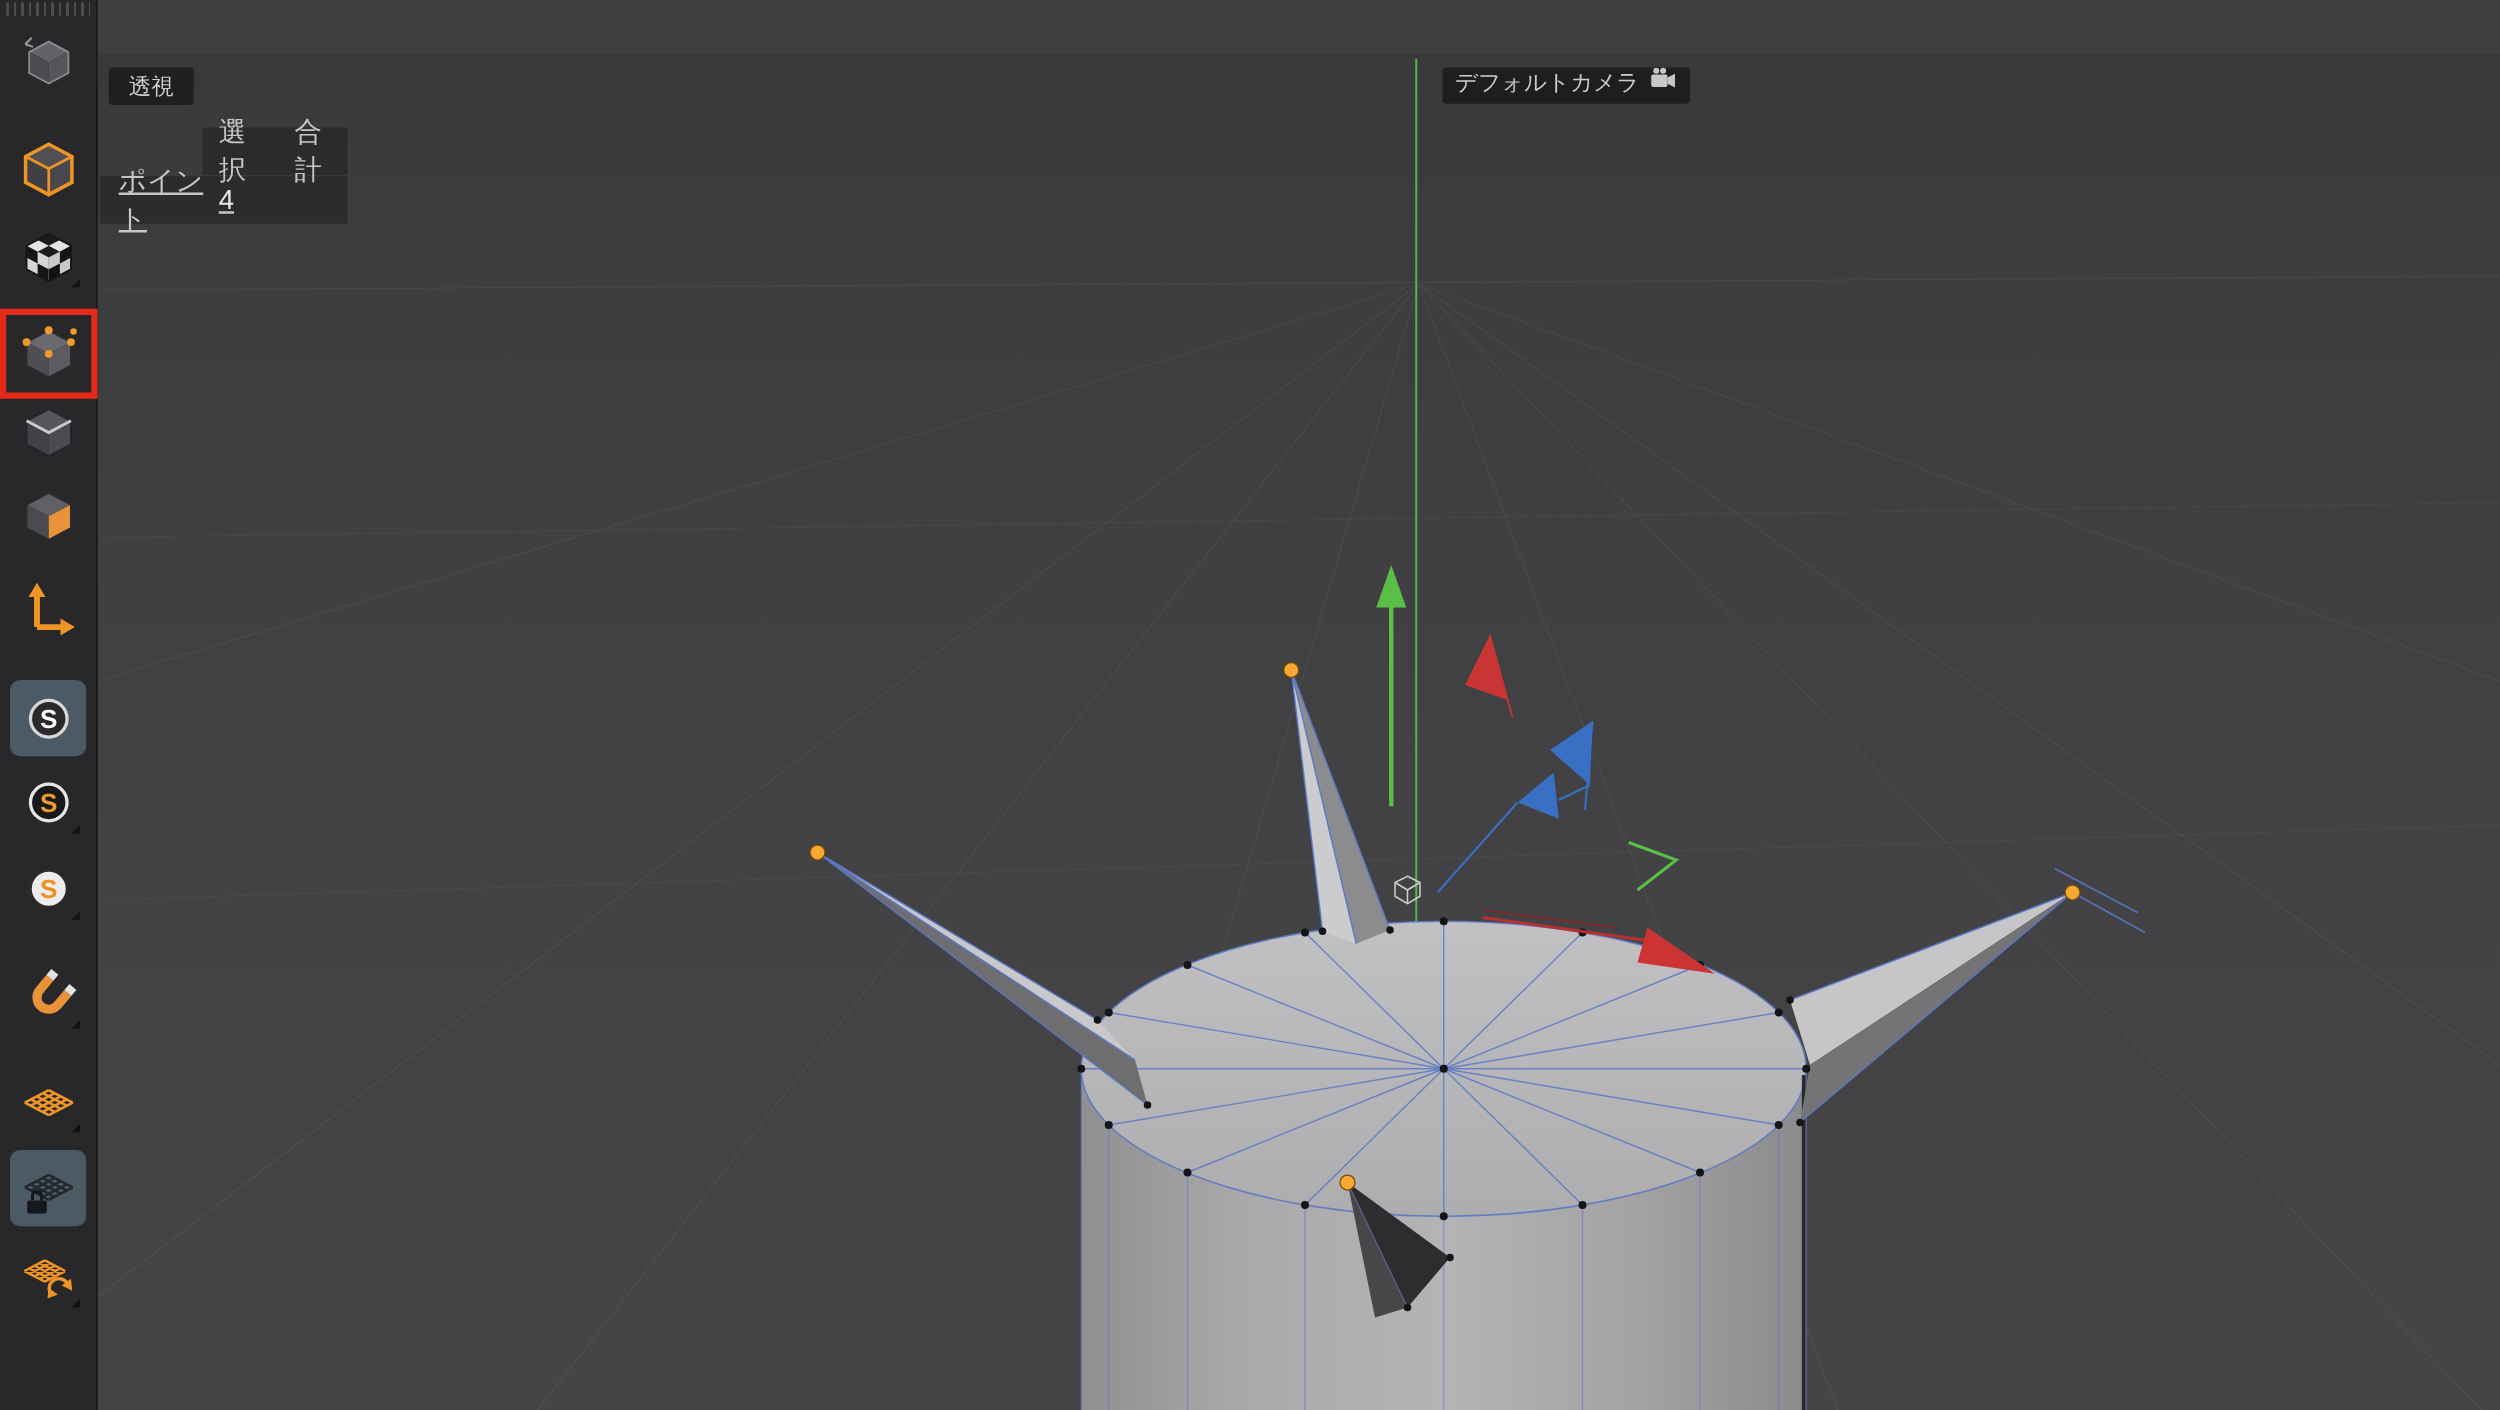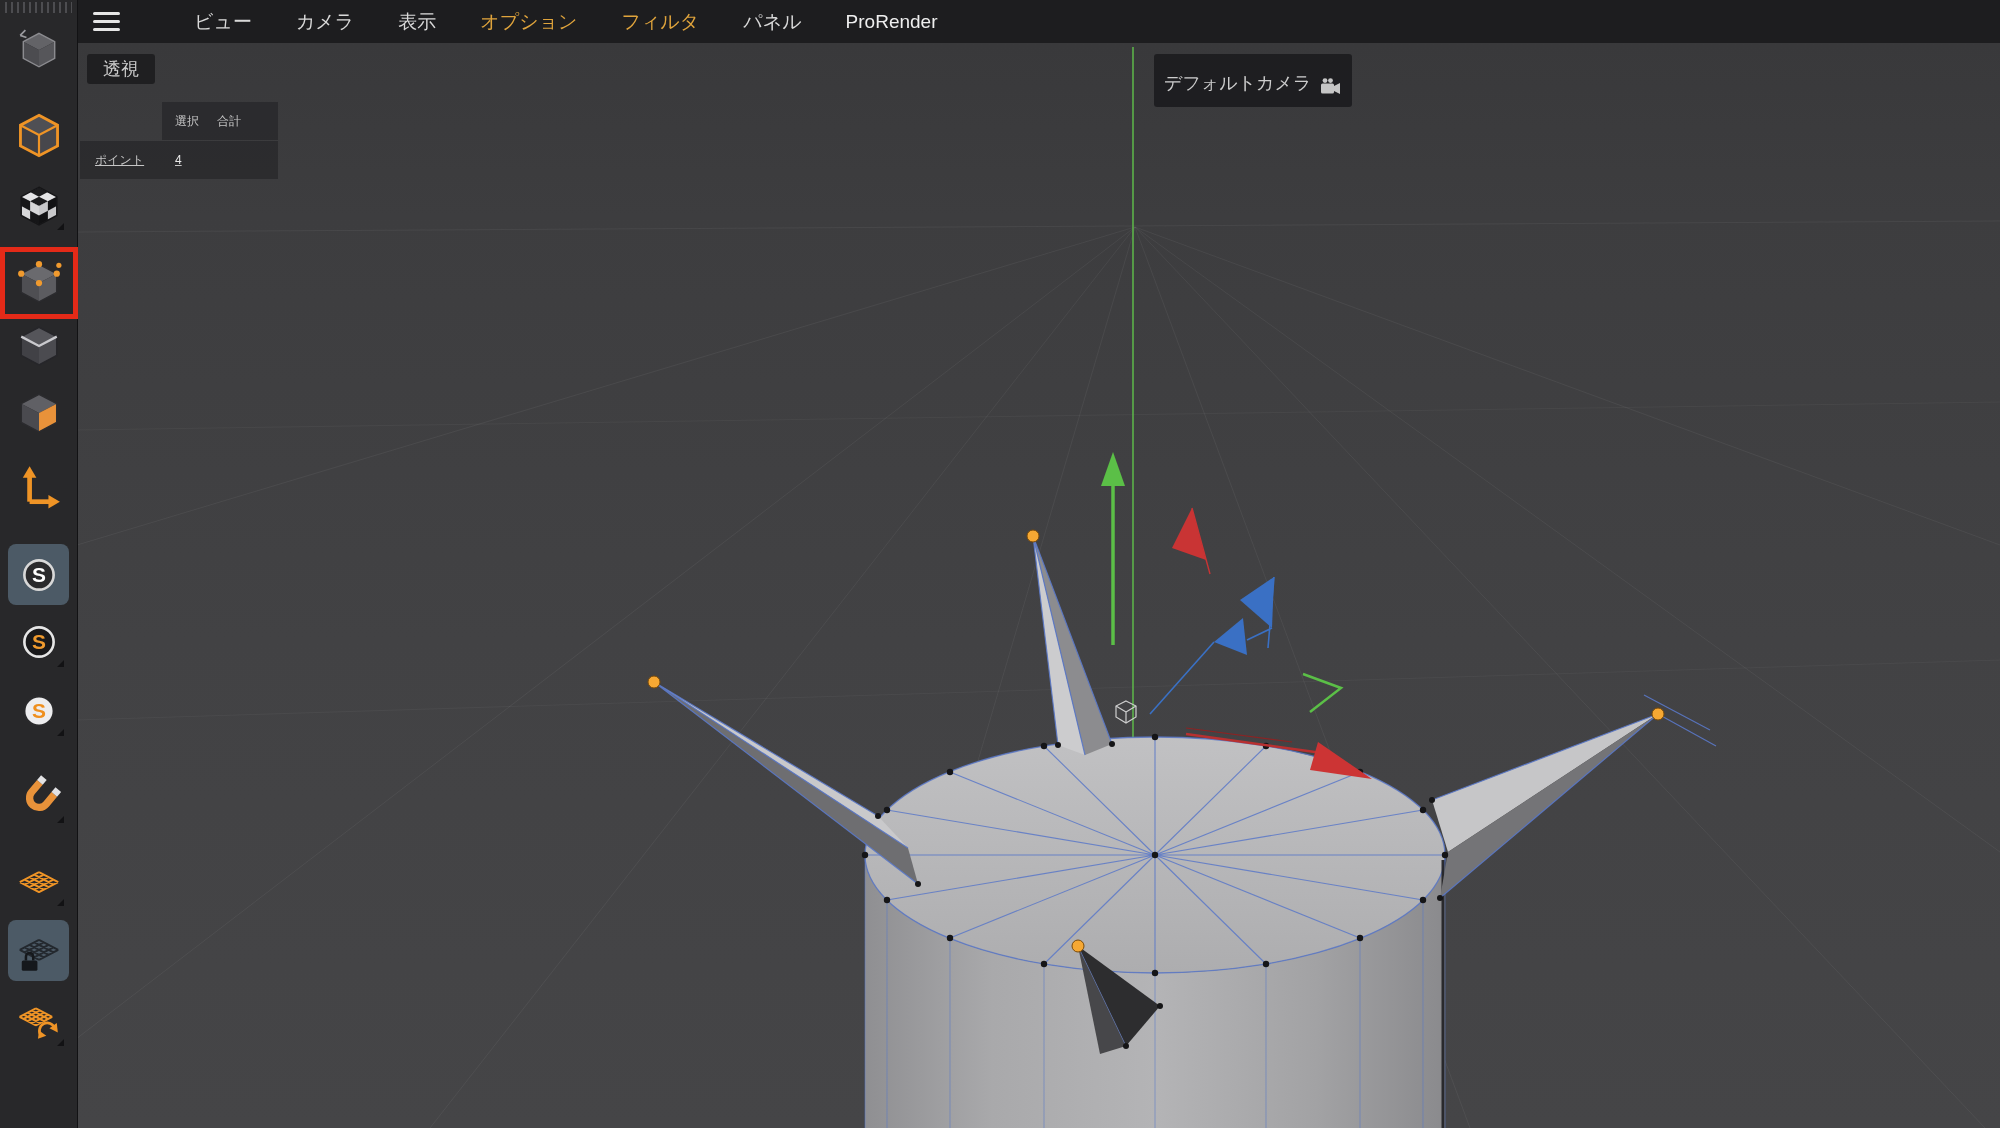--- a/index.html
+++ b/index.html
@@ -55,25 +55,25 @@
   }
   .scene{position:absolute;left:-77px;top:-43px;width:2000px;height:1128px;}
 
   .view-label{
     position:absolute;left:10px;top:11px;
     background:rgba(24,24,26,.78);border-radius:3px;
     padding:3px 16px;font-size:18px;color:#cdcdcd;z-index:5;
   }
   .cam-label{
     position:absolute;left:1077px;top:11px;height:29px;
-    display:flex;align-items:flex-end;gap:9px;
+    display:flex;align-items:flex-start;gap:9px;
     background:rgba(24,24,26,.8);border-radius:3px;
-    padding:12px 10px;font-size:18px;color:#cdcdcd;z-index:5;cursor:pointer;
-  }
-  .sel-panel{position:absolute;left:3px;top:59px;width:198px;font-size:12px;color:#c6c6c6;z-index:5;}
+    padding:0 10px;font-size:18px;color:#cdcdcd;z-index:5;cursor:pointer;
+  }
+  .sel-panel{position:absolute;left:3px;top:59px;width:198px;font-size:22px;color:#c6c6c6;z-index:5;}
   .sel-head{
     margin-left:82px;height:38px;background:rgba(34,34,36,.6);
     display:flex;align-items:center;gap:18px;padding-left:13px;
   }
   .sel-data{
     height:38px;background:rgba(34,34,36,.6);
     display:flex;align-items:center;padding-left:15px;margin-top:1px;text-decoration:underline;
   }
   .sel-data .lbl{width:80px;}
   .sel-data .val{color:#e8e8e8;}
@@ -217,34 +217,20 @@
         <span>選択</span>
         <span>合計</span>
       </div>
       <div class="sel-data">
         <span class="lbl">ポイント</span>
         <span class="val">4</span>
       </div>
     </div>
   </div>
 
-  <div class="menubar">
-    <div class="hamburger">
-        <span></span>
-        <span></span>
-        <span></span>
-      </div>
-    <div class="menu-item first">ビュー</div>
-    <div class="menu-item">カメラ</div>
-    <div class="menu-item">表示</div>
-    <div class="menu-item accent">オプション</div>
-    <div class="menu-item accent">フィルタ</div>
-    <div class="menu-item">パネル</div>
-    <div class="menu-item bright">ProRender</div>
-  </div>
 
   <div class="toolbar">
     <div class="grip"></div>
 
     <div class="tool" style="top:18px">
       <svg width="46" height="46" viewBox="0 0 44 44">
         <polygon points="22,7 37,15 22,23 7,15" fill="#636367"></polygon>
         <polygon points="7,15 22,23 22,39 7,31" fill="#4c4c50"></polygon>
         <polygon points="37,15 37,31 22,39 22,23" fill="#56565a"></polygon>
         <polygon points="22,7 37,15 37,31 22,39 7,31 7,15" fill="none" stroke="#8b8b8f" stroke-width="1.4"></polygon>

